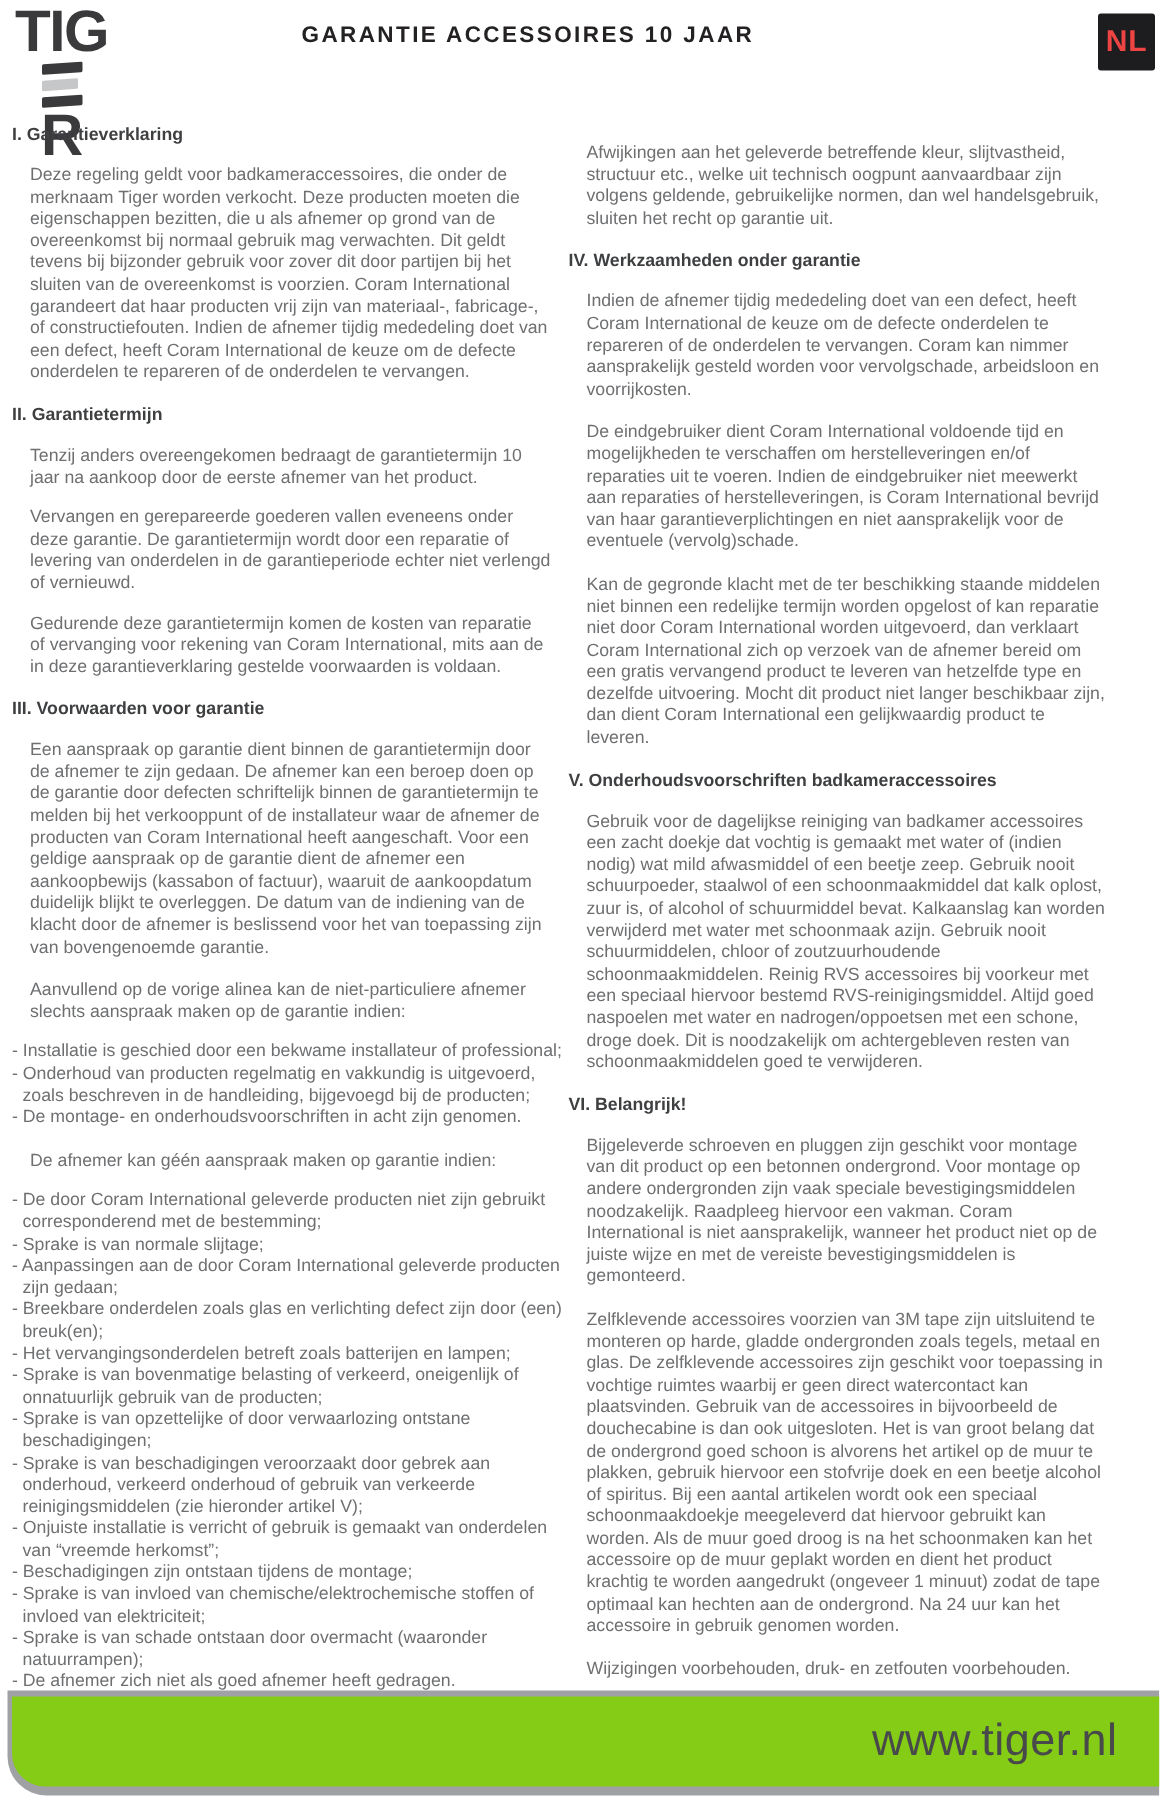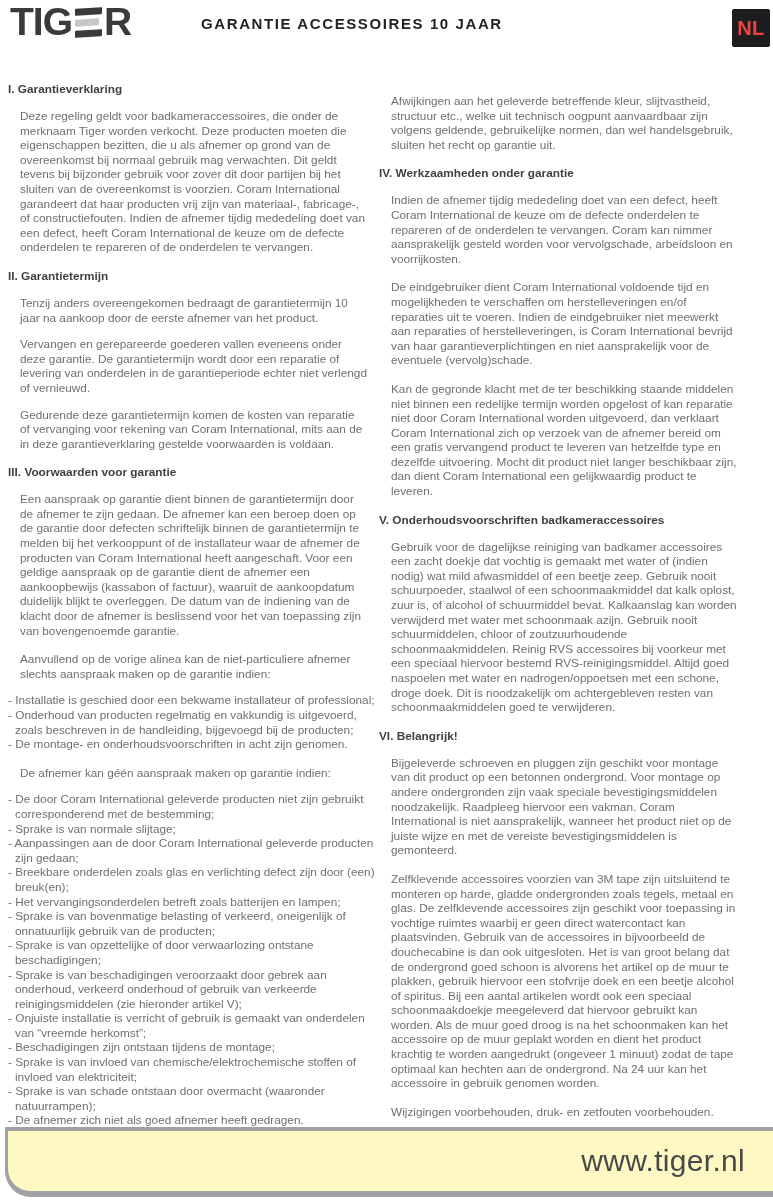--- a/index.html
+++ b/index.html
@@ -4,21 +4,21 @@
 <style>
   html,body { margin:0; padding:0; background:#ffffff; }
   .page {
     position:relative; width:773px; height:1200px; background:#ffffff;
     font-family:"Liberation Sans", sans-serif; overflow:hidden;
     color:#6e6f71;
   }
   
   .hdr { position:absolute; top:0; left:0; right:0; height:70px; }
   .logo { position:absolute; left:10px; top:2px; display:flex; align-items:center;
-          font-weight:bold; font-size:39px; letter-spacing:-1px; color:#3a3a3c; }
+          font-weight:bold; font-size:39px; letter-spacing:-1px; color:#3a3a3c;flex-direction:column; }
   .logo .lt { line-height:40px; }
   .logo-e { display:inline-flex; flex-direction:column; justify-content:center;
             gap:4px; margin:0 2px 0 3px; }
   .logo-e i { display:block; width:27px; height:7px; background:#3a3a3c;
               transform:skewY(-4deg); border-radius:1px; }
   .logo-e i.mid { background:#c6c7c9; width:24px; }
   .doc-title { position:absolute; left:201px; top:15px; font-weight:bold;
                font-size:15px; letter-spacing:1.6px; color:#242122; }
   .lang-badge { position:absolute; right:3px; top:9px; width:38px; height:38px;
                 background:#1d1d1f; border-radius:2px; color:#ef4444;
@@ -30,21 +30,21 @@
   .sec { margin-bottom:14px; }
   h2 { margin:0; font-size:11.8px; line-height:15px; font-weight:bold; color:#3e3f41; }
   p { margin:12px; }
   .pgap { margin-top:14px; }
   [data-bind-list] > div { padding-left:7px; text-indent:-7px; }
   
   .footer { position:absolute; left:0; right:0; bottom:3px; height:70px; }
   .footer-outer { position:absolute; top:0; right:0; bottom:0; left:5px;
                   background:#9fa1a4; border-bottom-left-radius:26px; }
   .footer-inner { position:absolute; top:4px; right:0; bottom:6px; left:8px;
-                  background:#fef9c3; border-bottom-left-radius:22px;
+                  background:#84cc16; border-bottom-left-radius:22px;
                   display:flex; align-items:center; justify-content:flex-end;
                   padding-right:28px; }
   .footer-url { font-size:30px; color:#48494b; letter-spacing:0.3px; }
 </style>
 </head>
 <body>
 
 <div class="page">
 
   <div class="hdr">

